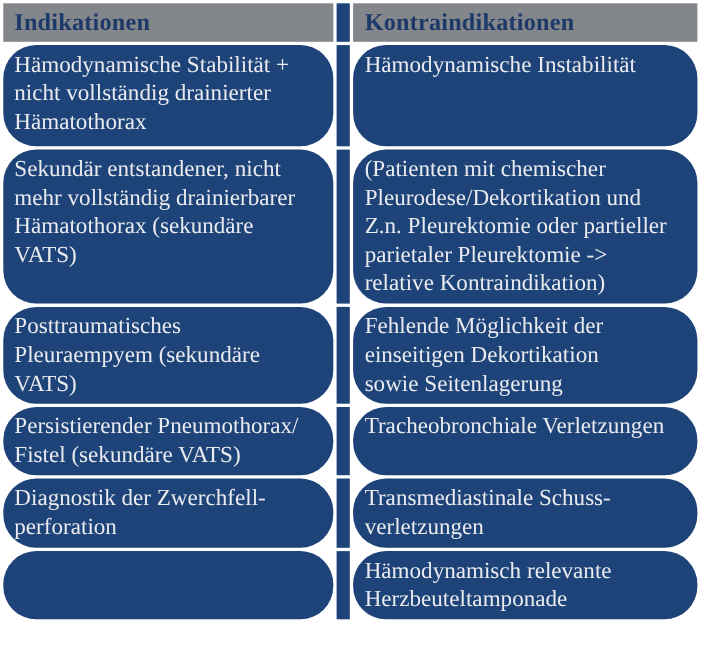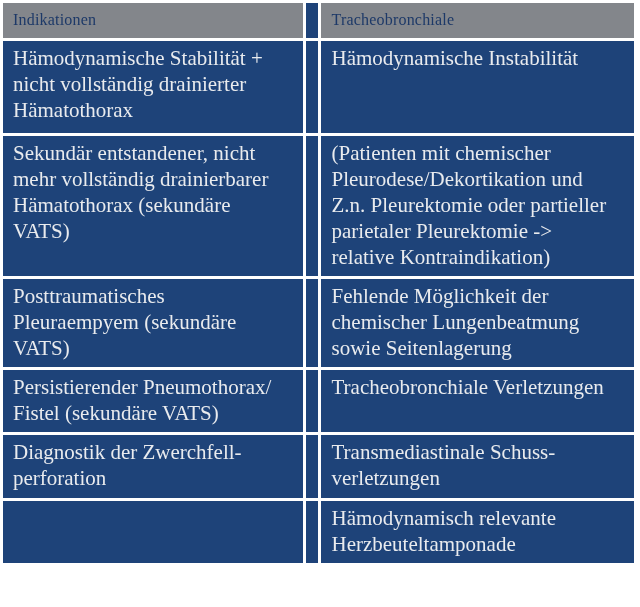--- a/index.html
+++ b/index.html
@@ -18,41 +18,42 @@
     width: 637px;
     table-layout: fixed;
   }
   col.c-left  { width: 299px; }
   col.c-mid   { width: 12px;  }
   col.c-right { width: 311px; }
 
   th.head-cell {
     background: #83868b;
     color: #1d3968;
-    font-size: 16px;
-    font-weight: normal;
+    font-size: 22px;
+    font-weight: bold;
     text-align: left;
     vertical-align: middle;
     padding: 4px 10px 5px 10px;
     height: 26px;
     letter-spacing: 0.2px;
   }
   th.spacer-cell, td.spacer-cell {
     background: #1e4379;
     padding: 0;
   }
   td.body-cell {
     background: #1e4379;
     color: #e9ebee;
     font-size: 21px;
     line-height: 26px;
     text-align: left;
     vertical-align: top;
     padding: 4px 8px 6px 10px;
     white-space: pre-line;
+    border-radius: 30px;
   }
   tr.row-1 td { height: 82px; }
   tr.row-2 td { height: 128px; margin-left: 39px; }
   tr.row-3 td { height: 74px; margin-top: 12px; }
   tr.row-4 td { height: 52px; margin-left: 28px; }
   tr.row-5 td { height: 53px; margin-left: 44px; }
   tr.row-6 td { height: 54px; }
   tr.row-7 td { height: 48px; }
 </style>
 </head>
@@ -61,21 +62,21 @@
 <table class="vats-table">
   <colgroup>
     <col class="c-left">
     <col class="c-mid">
     <col class="c-right">
   </colgroup>
   <thead>
     <tr>
       <th class="head-cell">Indikationen</th>
       <th class="spacer-cell"></th>
-      <th class="head-cell">Tracheobronchiale</th>
+      <th class="head-cell">Kontraindikationen</th>
     </tr>
   </thead>
   <tbody>
     <tr class="row-1">
       <td class="body-cell">Hämodynamische Stabilität +
 nicht vollständig drainierter
 Hämatothorax</td>
       <td class="spacer-cell"></td>
       <td class="body-cell">Hämodynamische Instabilität</td>
     </tr>
@@ -90,21 +91,21 @@
 Z.n. Pleurektomie oder partieller
 parietaler Pleurektomie -&gt;
 relative Kontraindikation)</td>
     </tr>
     <tr class="row-3">
       <td class="body-cell">Posttraumatisches
 Pleuraempyem (sekundäre
 VATS)</td>
       <td class="spacer-cell"></td>
       <td class="body-cell">Fehlende Möglichkeit der
-chemischer Lungenbeatmung
+einseitigen Dekortikation
 sowie Seitenlagerung</td>
     </tr>
     <tr class="row-4">
       <td class="body-cell">Persistierender Pneumothorax/
 Fistel (sekundäre VATS)</td>
       <td class="spacer-cell"></td>
       <td class="body-cell">Tracheobronchiale Verletzungen</td>
     </tr>
     <tr class="row-5">
       <td class="body-cell">Diagnostik der Zwerchfell-

